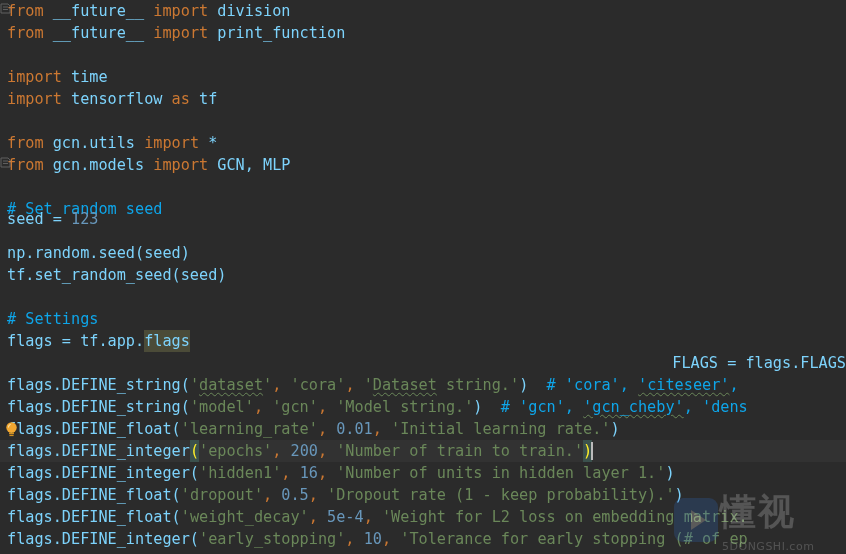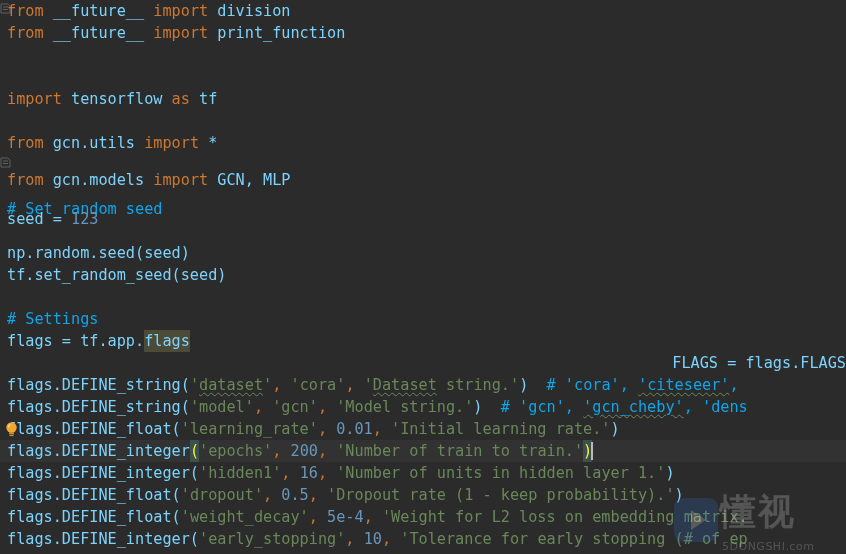--- a/index.html
+++ b/index.html
@@ -101,24 +101,25 @@
 </style>
 </head>
 <body>
 
 <div id="app">
 
   <div class="code-area" id="codeArea">
       <div class="line" style="top: 0px;"><span class="txt kw">from</span><span class="txt id"> __future__ </span><span class="txt kw">import</span><span class="txt id"> division</span></div>
       <div class="line" style="top: 22px;"><span class="txt kw">from</span><span class="txt id"> __future__ </span><span class="txt kw">import</span><span class="txt id"> print_function</span></div>
       <div class="line" style="top: 44px;"></div>
+      <div class="line" style="top: 66px;"><span class="txt kw">import</span><span class="txt id"> time</span></div>
       <div class="line" style="top: 88px;"><span class="txt kw">import</span><span class="txt id"> tensorflow </span><span class="txt kw">as</span><span class="txt id"> tf</span></div>
       <div class="line" style="top: 110px;"></div>
       <div class="line" style="top: 132px;"><span class="txt kw">from</span><span class="txt id"> gcn.utils </span><span class="txt kw">import</span><span class="txt id"> *</span></div>
-      <div class="line" style="top: 154px; margin-top: 15px;"><span class="txt kw">from</span><span class="txt id"> gcn.models </span><span class="txt kw">import</span><span class="txt id"> GCN, MLP</span></div>
+      <div class="line" style="top: 154px;"><span class="txt kw">from</span><span class="txt id"> gcn.models </span><span class="txt kw">import</span><span class="txt id"> GCN, MLP</span></div>
       <div class="line" style="top: 176px;"></div>
       <div class="line" style="top: 198px;"><span class="txt com"># Set random seed</span></div>
       <div class="line" style="top: 208px;"><span class="txt id">seed = </span><span class="txt num">123</span></div>
       <div class="line" style="top: 242px;"><span class="txt id">np.random.seed(seed)</span></div>
       <div class="line" style="top: 264px;"><span class="txt id">tf.set_random_seed(seed)</span></div>
       <div class="line" style="top: 286px;"></div>
       <div class="line" style="top: 308px;"><span class="txt com"># Settings</span></div>
       <div class="line" style="top: 330px;"><span class="txt id">flags = tf.app.</span><span class="txt id usage">flags</span></div>
       <div class="line" style="top: 352px; text-align: right;"><span class="txt id">FLAGS = flags.FLAGS</span></div>
       <div class="line" style="top: 374px;"><span class="txt id">flags.DEFINE_string(</span><span class="txt str">'</span><span class="txt str squig">dataset</span><span class="txt str">'</span><span class="txt cm">, </span><span class="txt str">'cora'</span><span class="txt cm">, </span><span class="txt str">'</span><span class="txt str squig">Dataset</span><span class="txt str"> string.'</span><span class="txt id">)</span><span class="txt com">  # 'cora', </span><span class="txt com squig">'citeseer'</span><span class="txt com">,</span></div>

